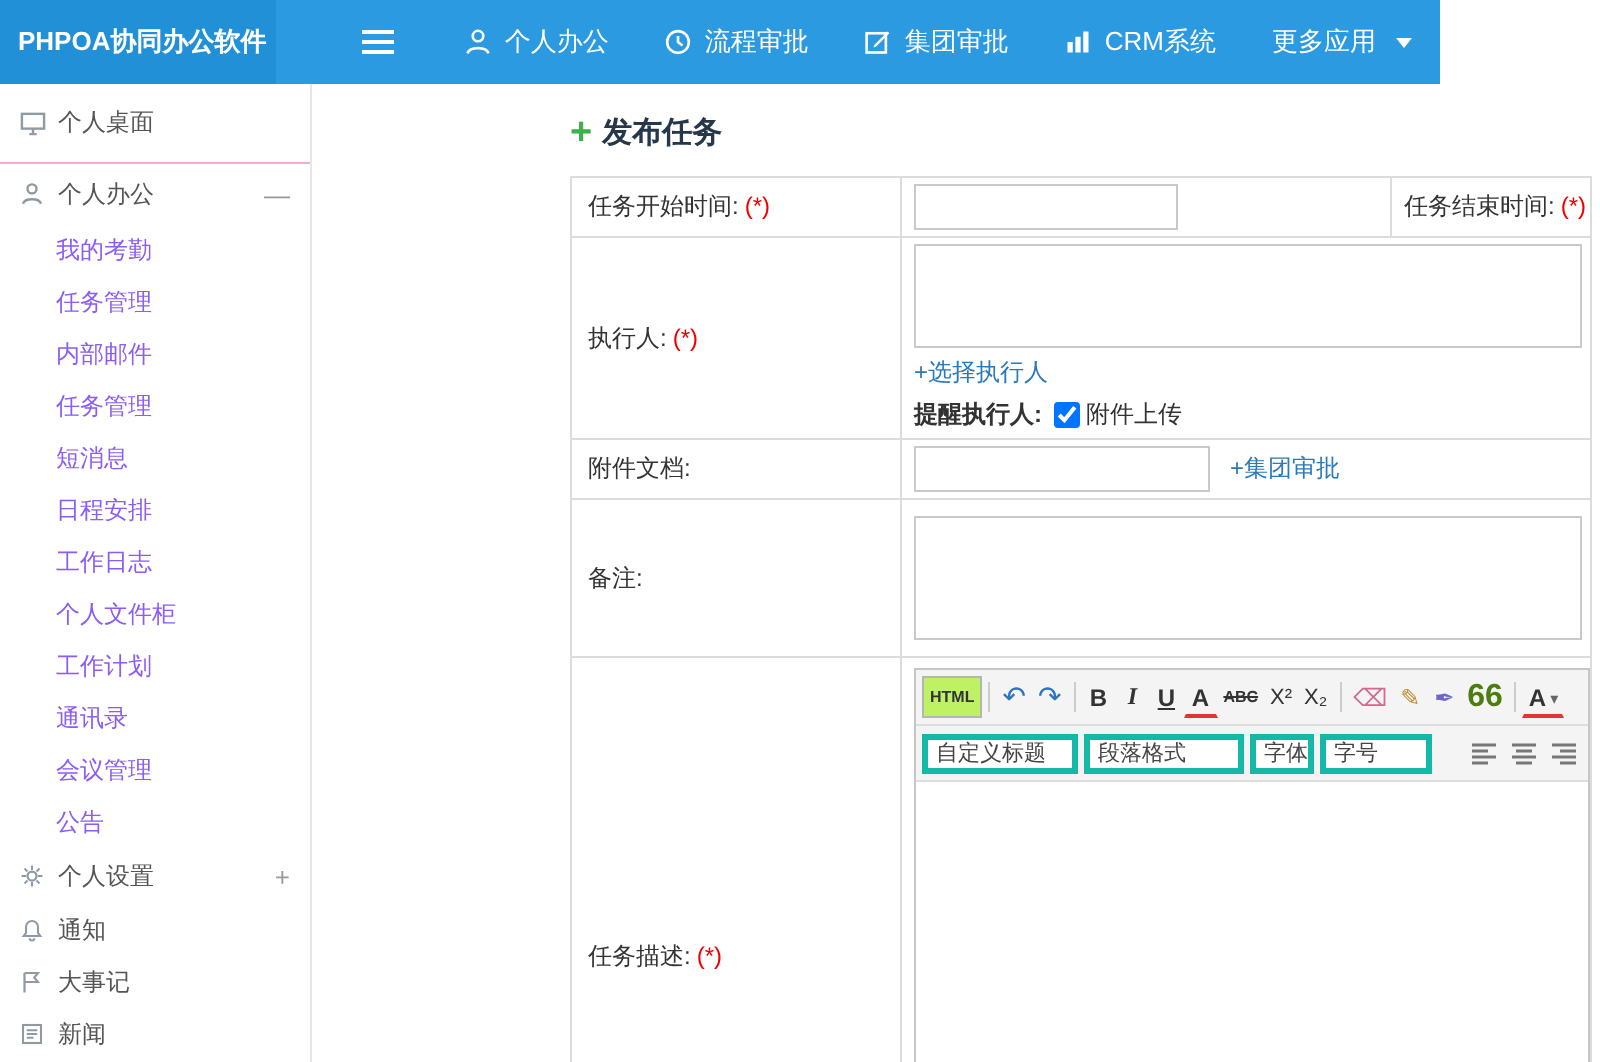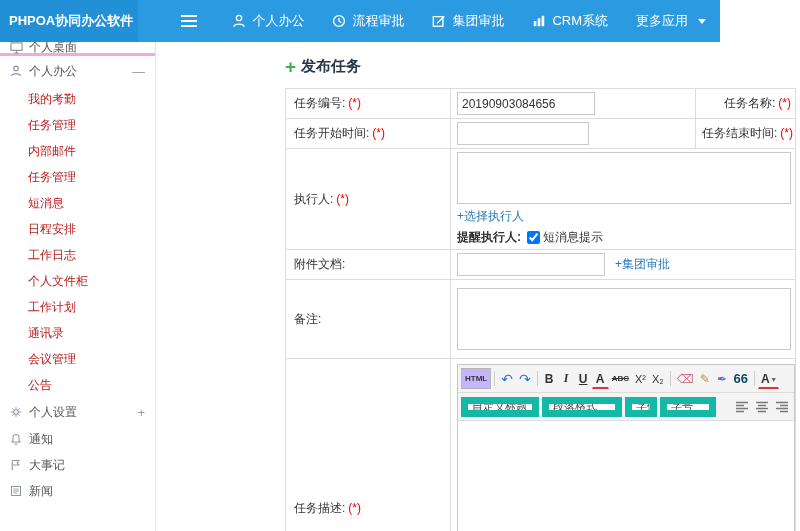--- a/index.html
+++ b/index.html
@@ -18,26 +18,26 @@
   .topnav { display:flex; align-items:stretch; margin-left:14px; }
   .nav-item { display:flex; align-items:center; gap:6px; padding:0 14px;
               font-size:13px; cursor:pointer; white-space:nowrap; }
   .caret-down { display:inline-block; width:0; height:0; border-left:4px solid transparent;
                 border-right:4px solid transparent; border-top:5px solid #fff; margin-left:4px; }
 
   
   .sidebar { position:absolute; top:42px; left:0; width:156px; height:489px;
              background:#fff; border-right:1px solid #e6e6e6; overflow:hidden; }
   .side-row { display:flex; align-items:center; gap:6px; color:#555; cursor:pointer; }
-  .side-top { height:14px; padding:0 10px; border-bottom:3px solid #f9a8d4; }
+  .side-top { height:40px; padding:0 10px; border-bottom:1px solid #f9a8d4; }
   .side-group { height:30px; padding:0 10px; }
   .side-group.small { height:28px; }
   .side-plain { height:26px; padding:0 10px; }
   .side-row .toggle { margin-left:auto; color:#9a9a9a; font-size:13px; }
-  .side-sub { height:26px; line-height:26px; padding-left:28px; color:#b91c1c; cursor:pointer; }
+  .side-sub { height:26px; line-height:26px; padding-left:28px; color:#8b5cf6; cursor:pointer; }
   .sicon { flex:0 0 13px; display:flex; align-items:center; }
 
   
   .main { position:absolute; top:42px; left:156px; width:644px; height:489px;
           background:#fff; padding-left:129px; padding-top:0; overflow:hidden; }
   .page-title-row { height:40px; margin-top:4px; display:flex; align-items:center; }
   .plus-icon { color:#3bb24a; font-size:19px; font-weight:bold; margin-right:5px; line-height:1; }
   .page-title { font-size:15px; font-weight:bold; color:#26374a; }
 
   
@@ -56,35 +56,35 @@
   .remind-b { font-weight:bold; color:#333; }
   .remind-b + input { margin-left:6px; }
   .attach-line { display:flex; align-items:center; gap:10px; }
 
   
   .editor { width:338px; border:1px solid #c6c6c6; background:#fff; }
   .tb { display:flex; align-items:center; padding:2px 3px; background:#f4f4f4;
         border-bottom:1px solid #ddd; height:28px; }
   .tbtn { min-width:17px; height:21px; display:flex; align-items:center; justify-content:center;
           font-size:12px; color:#333; padding:0 2px; cursor:pointer; border:1px solid transparent; }
-  .tbtn.htmlb { border:1px solid #b5b5b5; background:#c4b5fd; font-size:8px; font-weight:bold; padding:0 3px; }
+  .tbtn.htmlb { border:1px solid #b5b5b5; background:#bef264; font-size:8px; font-weight:bold; padding:0 3px; }
   .tbtn.blue { color:#2f74c0; font-size:14px; }
   .tbtn.b { font-weight:bold; }
   .tbtn.i { font-style:italic; font-family:"Liberation Serif","DejaVu Serif",serif; font-weight:bold; }
   .tbtn.u { text-decoration:underline; font-weight:bold; }
   .tbtn.fc { font-weight:bold; border-bottom:2px solid #e03434; height:19px; margin-top:2px; }
   .tbtn.abc { font-size:8px; text-decoration:line-through; font-weight:bold; }
   .tbtn.sup, .tbtn.sub { font-size:11px; }
   .tbtn.ic1 { color:#d46a8a; }
   .tbtn.ic2 { color:#c08a2e; }
   .tbtn.ic3 { color:#6f66c9; }
-  .tbtn.quote { font-weight:bold; color:#0c4a6e; font-size:13px; }
+  .tbtn.quote { font-weight:bold; color:#4d7c0f; font-size:16px; }
   .tdiv { width:0; height:15px; border-left:1px solid #ccc; margin:0 3px; }
   .sel { display:flex; align-items:center; justify-content:space-between; background:#fff;
-         border:7px solid #14b8a6; height:20px; font-size:11px; color:#444;
+         border:3px solid #14b8a6; height:20px; font-size:11px; color:#444;
          padding:0 4px; margin-right:3px; cursor:pointer; white-space:nowrap; overflow:hidden;gap:24px; }
   .sel .sarr { color:#666; font-size:9px; margin-left:4px; }
   .w1 { width:78px; } .w2 { width:80px; } .w3 { width:32px; } .w4 { width:56px; }
   .align-group { margin-left:auto; display:flex; gap:2px; }
   .abtn { width:18px; height:20px; display:flex; align-items:center; justify-content:center; cursor:pointer; }
   .editor-body { height:222px; background:#fff; }
 </style>
 </head>
 <body>
 
@@ -214,31 +214,20 @@
   </div>
 
   <table class="form-table">
     <colgroup>
         <col style="width:165px">
         <col style="width:245px">
         <col style="width:100px">
       </colgroup>
 
     <tbody>
-        <tr style="height:30px">
-      <td class="lbl">
-        <span>任务编号:</span><span class="req">(*)</span>
-      </td>
-      <td>
-        <input class="txt" style="width: 138px;" value="20190903084656">
-      </td>
-      <td class="lbl2">
-        <span>任务名称:</span><span class="req">(*)</span>
-      </td>
-    </tr>
 
     <tr style="height:30px">
       <td class="lbl">
         <span>任务开始时间:</span><span class="req">(*)</span>
       </td>
       <td>
         <input class="txt" style="width: 132px;">
       </td>
       <td class="lbl2">
         <span>任务结束时间:</span><span class="req">(*)</span>
@@ -250,21 +239,21 @@
         <span>执行人:</span><span class="req">(*)</span>
       </td>
       <td colspan="2" class="executor-cell">
         <textarea class="area" style="width: 334px; height: 52px;"></textarea>
         <div class="row-line">
           <a class="lnk">+选择执行人</a>
         </div>
         <div class="row-line">
           <span class="remind-b">提醒执行人:</span>
           <input type="checkbox" checked="" style="">
-          <span style="margin-left:3px">短消息提示</span>
+          <span style="margin-left:3px">附件上传</span>
         </div>
       </td>
     </tr>
 
     <tr style="height:30px">
       <td class="lbl">
         <span>附件文档:</span>
       </td>
       <td colspan="2">
         <div class="attach-line">

